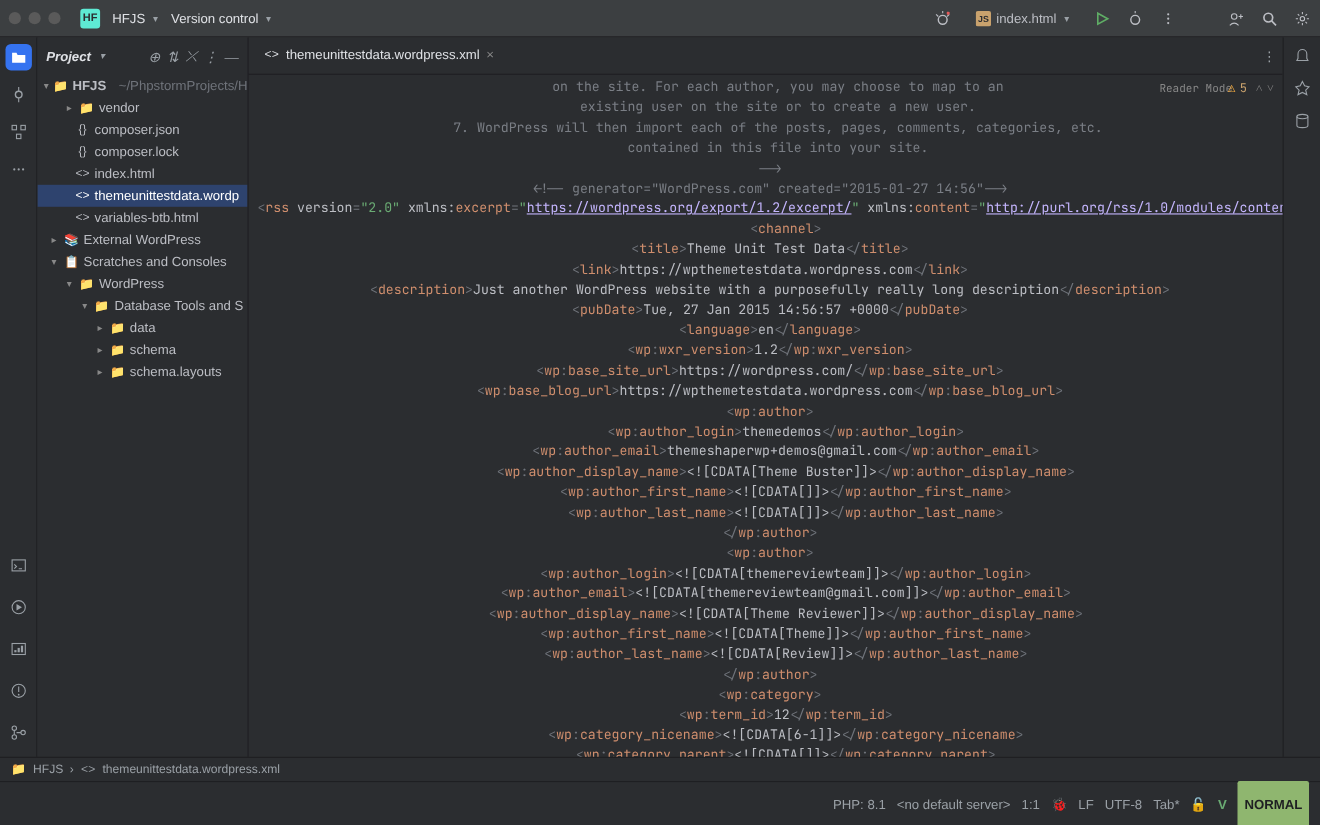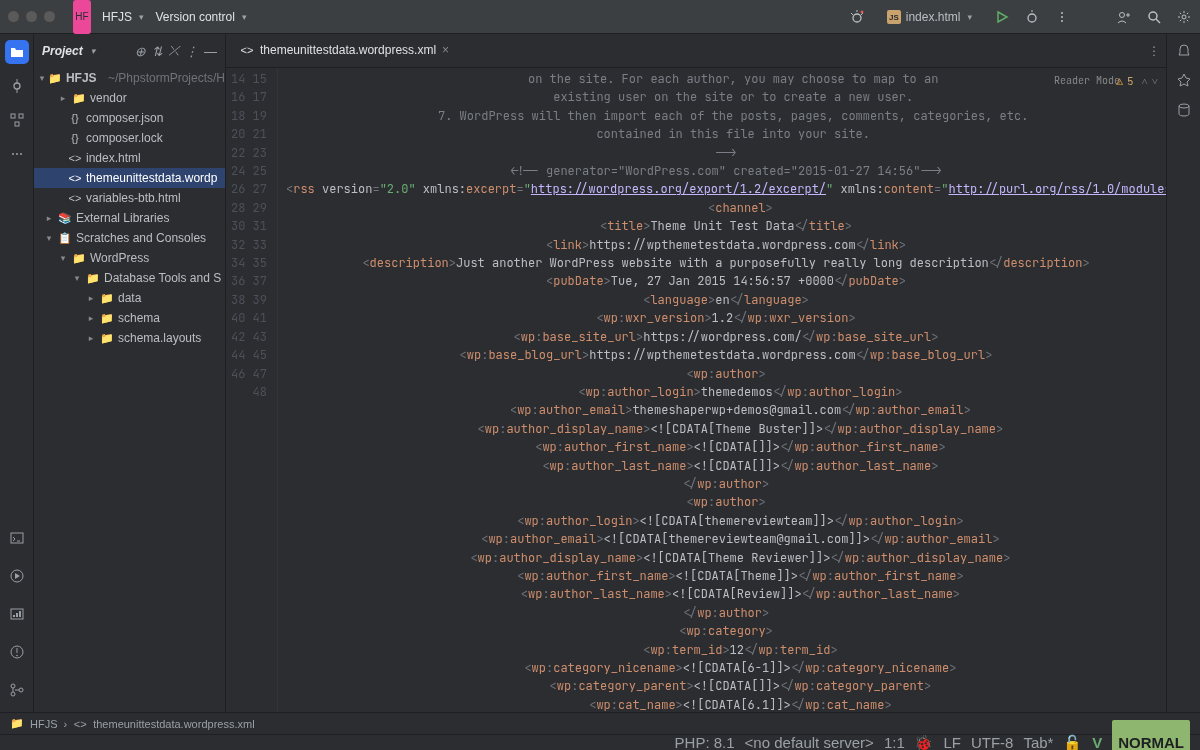--- a/index.html
+++ b/index.html
@@ -3,21 +3,21 @@
 <meta charset="utf-8">
 <style>
 * { margin: 0; padding: 0; box-sizing: border-box; }
 body { font-family: -apple-system, "Segoe UI", sans-serif; font-size: 12px; background: #2b2d30; color: #bcbec4; overflow: hidden; user-select: none; }
 .app { display: flex; flex-direction: column; width: 1200px; height: 750px; background: #2b2d30; }
 
 
 .titlebar { height: 34px; display: flex; align-items: center; padding: 0 8px; background: #3c3f41; border-bottom: 1px solid #1e1f22; }
 .traffic { display: flex; gap: 7px; margin-right: 12px; }
 .dot { width: 11px; height: 11px; border-radius: 50%; background: #5a5a5a; }
-.proj-badge { width: 18px; height: 34px; background: #ec4899; border-radius: 3px; display:flex;align-items:center;justify-content:center;font-size:10px;font-weight:400;color:#2b2d30;margin-right:6px;}
+.proj-badge { width: 18px; height: 18px; background: #5eead4; border-radius: 3px; display:flex;align-items:center;justify-content:center;font-size:10px;font-weight:700;color:#2b2d30;margin-right:6px;}
 .titlebar .tb-item { display:flex;align-items:center;gap:5px;padding:3px 6px;cursor:pointer;color:#dfe1e5; }
 .chev { font-size:9px;color:#9aa0a6;margin-left:2px; }
 .tb-spacer{flex:1;}
 .tb-right{display:flex;align-items:center;gap:14px;}
 .tb-ico{width:16px;height:16px;display:flex;align-items:center;justify-content:center;cursor:pointer;color:#bcbec4;}
 .pill{display:flex;align-items:center;gap:5px;padding:3px 8px;border-radius:4px;cursor:pointer;}
 .file-ico{width:14px;height:14px;}
 
 
 .main{flex:1;display:flex;min-height:0;}
@@ -47,21 +47,21 @@
 .gutter{width:52px;text-align:right;color:#4b5059;padding:2px 10px 2px 0;line-height:18.4px;background:#2b2d30;border-right:1px solid #313438;}
 .code{flex:1;overflow:hidden;padding:2px 0 2px 8px;line-height:18.4px;white-space:pre;position:relative;text-align:center;}
 .reader{position:absolute;top:4px;right:46px;color:#888;font-size:10px;}
 .inspect{position:absolute;top:4px;right:8px;font-size:11px;color:#c9a26d;display:flex;align-items:center;gap:4px;}
 .inspect .warn{color:#e8a33d;}
 
 
 .rightbar{width:34px;background:#2b2d30;border-left:1px solid #1e1f22;display:flex;flex-direction:column;align-items:center;padding-top:8px;gap:14px;}
 
 
-.status{height:16px;display:flex;align-items:center;padding:0 10px;background:#2b2d30;border-top:1px solid #1e1f22;color:#9aa0a6;gap:10px;font-size:15px;}
+.status{height:40px;display:flex;align-items:center;padding:0 10px;background:#2b2d30;border-top:1px solid #1e1f22;color:#9aa0a6;gap:10px;font-size:12px;}
 .status .sp{flex:1;}
 .status .chip{cursor:pointer;}
 .normal{background:#8fb66f;color:#1e1f22;padding:14px 6px;border-radius:2px;font-weight:600;}
 
 
 .c-t{color:#cf8e6d;} 
 .c-a{color:#bcbec4;} 
 .c-s{color:#6aab73;} 
 .c-v{color:#bcbec4;} 
 .c-p{color:#6f737a;} 
@@ -260,21 +260,21 @@
           </div>
       <div class="row">
             <span class="ind" style="width:30px"></span>
             <span class="f-ico">&lt;&gt;</span>
             <span>variables-btb.html</span>
           </div>
       <div class="row">
             <span class="ind" style="width:6px"></span>
             <span class="arrow">▸</span>
             <span class="f-ico">📚</span>
-            <span>External Libraries</span>
+            <span>External WordPress</span>
           </div>
       <div class="row">
             <span class="ind" style="width:6px"></span>
             <span class="arrow">▾</span>
             <span class="f-ico">📋</span>
             <span>Scratches and Consoles</span>
           </div>
       <div class="row">
             <span class="ind" style="width:20px"></span>
             <span class="arrow">▾</span>
@@ -312,56 +312,20 @@
     <div class="tabbar">
       <div class="tab">
         <span class="f-ico">&lt;&gt;</span>
         <span>themeunittestdata.wordpress.xml</span>
         <span class="close">×</span>
       </div>
       <div style="flex:1"></div>
       <span class="hic" style="cursor:pointer;color:#9aa0a6">⋮</span>
     </div>
     <div class="editor">
-      <div class="gutter" id="gutter">14
-15
-16
-17
-18
-19
-20
-21
-22
-23
-24
-25
-26
-27
-28
-29
-30
-31
-32
-33
-34
-35
-36
-37
-38
-39
-40
-41
-42
-43
-44
-45
-46
-47
-48
-</div>
       <div class="code" id="code"><div>  <span class="c-com">on the site. For each author, you may choose to map to an</span></div><div>  <span class="c-com">existing user on the site or to create a new user.</span></div><div>  <span class="c-com">7. WordPress will then import each of the posts, pages, comments, categories, etc.</span></div><div>  <span class="c-com">contained in this file into your site.</span></div><div><span class="c-com">--&gt;</span></div><div><span class="c-com">&lt;!--</span><span class="c-com"> generator="WordPress.com" created="2015-01-27 14:56"</span><span class="c-com">--&gt;</span></div><div><span class="c-p">&lt;</span><span class="c-t">rss</span> <span class="c-a">version</span><span class="c-p">=</span><span class="c-s">"2.0"</span> <span class="c-a">xmlns:</span><span class="c-t">excerpt</span><span class="c-p">=</span><span class="c-s">"<span class="c-url">https://wordpress.org/export/1.2/excerpt/</span>"</span> <span class="c-a">xmlns:</span><span class="c-t">content</span><span class="c-p">=</span><span class="c-s">"<span class="c-url">http://purl.org/rss/1.0/modules/content/</span>"</span></div><div>    <span class="c-p">&lt;</span><span class="c-t">channel</span><span class="c-p">&gt;</span></div><div><span class="c-p">&lt;</span><span class="c-t">title</span><span class="c-p">&gt;</span><span class="c-v">Theme Unit Test Data</span><span class="c-p">&lt;/</span><span class="c-t">title</span><span class="c-p">&gt;</span></div><div><span class="c-p">&lt;</span><span class="c-t">link</span><span class="c-p">&gt;</span><span class="c-v">https://wpthemetestdata.wordpress.com</span><span class="c-p">&lt;/</span><span class="c-t">link</span><span class="c-p">&gt;</span></div><div><span class="c-p">&lt;</span><span class="c-t">description</span><span class="c-p">&gt;</span><span class="c-v">Just another WordPress website with a purposefully really long description</span><span class="c-p">&lt;/</span><span class="c-t">description</span><span class="c-p">&gt;</span></div><div><span class="c-p">&lt;</span><span class="c-t">pubDate</span><span class="c-p">&gt;</span><span class="c-v">Tue, 27 Jan 2015 14:56:57 +0000</span><span class="c-p">&lt;/</span><span class="c-t">pubDate</span><span class="c-p">&gt;</span></div><div><span class="c-p">&lt;</span><span class="c-t">language</span><span class="c-p">&gt;</span><span class="c-v">en</span><span class="c-p">&lt;/</span><span class="c-t">language</span><span class="c-p">&gt;</span></div><div><span class="c-p">&lt;</span><span class="c-t">wp</span><span class="c-p">:</span><span class="c-t">wxr_version</span><span class="c-p">&gt;</span><span class="c-v">1.2</span><span class="c-p">&lt;/</span><span class="c-t">wp</span><span class="c-p">:</span><span class="c-t">wxr_version</span><span class="c-p">&gt;</span></div><div><span class="c-p">&lt;</span><span class="c-t">wp</span><span class="c-p">:</span><span class="c-t">base_site_url</span><span class="c-p">&gt;</span><span class="c-v">https://wordpress.com/</span><span class="c-p">&lt;/</span><span class="c-t">wp</span><span class="c-p">:</span><span class="c-t">base_site_url</span><span class="c-p">&gt;</span></div><div><span class="c-p">&lt;</span><span class="c-t">wp</span><span class="c-p">:</span><span class="c-t">base_blog_url</span><span class="c-p">&gt;</span><span class="c-v">https://wpthemetestdata.wordpress.com</span><span class="c-p">&lt;/</span><span class="c-t">wp</span><span class="c-p">:</span><span class="c-t">base_blog_url</span><span class="c-p">&gt;</span></div><div><span class="c-p">&lt;</span><span class="c-t">wp</span><span class="c-p">:</span><span class="c-t">author</span><span class="c-p">&gt;</span></div><div>    <span class="c-p">&lt;</span><span class="c-t">wp</span><span class="c-p">:</span><span class="c-t">author_login</span><span class="c-p">&gt;</span><span class="c-v">themedemos</span><span class="c-p">&lt;/</span><span class="c-t">wp</span><span class="c-p">:</span><span class="c-t">author_login</span><span class="c-p">&gt;</span></div><div>    <span class="c-p">&lt;</span><span class="c-t">wp</span><span class="c-p">:</span><span class="c-t">author_email</span><span class="c-p">&gt;</span><span class="c-v">themeshaperwp+demos@gmail.com</span><span class="c-p">&lt;/</span><span class="c-t">wp</span><span class="c-p">:</span><span class="c-t">author_email</span><span class="c-p">&gt;</span></div><div>    <span class="c-p">&lt;</span><span class="c-t">wp</span><span class="c-p">:</span><span class="c-t">author_display_name</span><span class="c-p">&gt;</span><span class="c-v">&lt;![CDATA[Theme Buster]]&gt;</span><span class="c-p">&lt;/</span><span class="c-t">wp</span><span class="c-p">:</span><span class="c-t">author_display_name</span><span class="c-p">&gt;</span></div><div>    <span class="c-p">&lt;</span><span class="c-t">wp</span><span class="c-p">:</span><span class="c-t">author_first_name</span><span class="c-p">&gt;</span><span class="c-v">&lt;![CDATA[]]&gt;</span><span class="c-p">&lt;/</span><span class="c-t">wp</span><span class="c-p">:</span><span class="c-t">author_first_name</span><span class="c-p">&gt;</span></div><div>    <span class="c-p">&lt;</span><span class="c-t">wp</span><span class="c-p">:</span><span class="c-t">author_last_name</span><span class="c-p">&gt;</span><span class="c-v">&lt;![CDATA[]]&gt;</span><span class="c-p">&lt;/</span><span class="c-t">wp</span><span class="c-p">:</span><span class="c-t">author_last_name</span><span class="c-p">&gt;</span></div><div><span class="c-p">&lt;/</span><span class="c-t">wp</span><span class="c-p">:</span><span class="c-t">author</span><span class="c-p">&gt;</span></div><div><span class="c-p">&lt;</span><span class="c-t">wp</span><span class="c-p">:</span><span class="c-t">author</span><span class="c-p">&gt;</span></div><div>    <span class="c-p">&lt;</span><span class="c-t">wp</span><span class="c-p">:</span><span class="c-t">author_login</span><span class="c-p">&gt;</span><span class="c-v">&lt;![CDATA[themereviewteam]]&gt;</span><span class="c-p">&lt;/</span><span class="c-t">wp</span><span class="c-p">:</span><span class="c-t">author_login</span><span class="c-p">&gt;</span></div><div>    <span class="c-p">&lt;</span><span class="c-t">wp</span><span class="c-p">:</span><span class="c-t">author_email</span><span class="c-p">&gt;</span><span class="c-v">&lt;![CDATA[themereviewteam@gmail.com]]&gt;</span><span class="c-p">&lt;/</span><span class="c-t">wp</span><span class="c-p">:</span><span class="c-t">author_email</span><span class="c-p">&gt;</span></div><div>    <span class="c-p">&lt;</span><span class="c-t">wp</span><span class="c-p">:</span><span class="c-t">author_display_name</span><span class="c-p">&gt;</span><span class="c-v">&lt;![CDATA[Theme Reviewer]]&gt;</span><span class="c-p">&lt;/</span><span class="c-t">wp</span><span class="c-p">:</span><span class="c-t">author_display_name</span><span class="c-p">&gt;</span></div><div>    <span class="c-p">&lt;</span><span class="c-t">wp</span><span class="c-p">:</span><span class="c-t">author_first_name</span><span class="c-p">&gt;</span><span class="c-v">&lt;![CDATA[Theme]]&gt;</span><span class="c-p">&lt;/</span><span class="c-t">wp</span><span class="c-p">:</span><span class="c-t">author_first_name</span><span class="c-p">&gt;</span></div><div>    <span class="c-p">&lt;</span><span class="c-t">wp</span><span class="c-p">:</span><span class="c-t">author_last_name</span><span class="c-p">&gt;</span><span class="c-v">&lt;![CDATA[Review]]&gt;</span><span class="c-p">&lt;/</span><span class="c-t">wp</span><span class="c-p">:</span><span class="c-t">author_last_name</span><span class="c-p">&gt;</span></div><div><span class="c-p">&lt;/</span><span class="c-t">wp</span><span class="c-p">:</span><span class="c-t">author</span><span class="c-p">&gt;</span></div><div><span class="c-p">&lt;</span><span class="c-t">wp</span><span class="c-p">:</span><span class="c-t">category</span><span class="c-p">&gt;</span></div><div>    <span class="c-p">&lt;</span><span class="c-t">wp</span><span class="c-p">:</span><span class="c-t">term_id</span><span class="c-p">&gt;</span><span class="c-v">12</span><span class="c-p">&lt;/</span><span class="c-t">wp</span><span class="c-p">:</span><span class="c-t">term_id</span><span class="c-p">&gt;</span></div><div>    <span class="c-p">&lt;</span><span class="c-t">wp</span><span class="c-p">:</span><span class="c-t">category_nicename</span><span class="c-p">&gt;</span><span class="c-v">&lt;![CDATA[6-1]]&gt;</span><span class="c-p">&lt;/</span><span class="c-t">wp</span><span class="c-p">:</span><span class="c-t">category_nicename</span><span class="c-p">&gt;</span></div><div>    <span class="c-p">&lt;</span><span class="c-t">wp</span><span class="c-p">:</span><span class="c-t">category_parent</span><span class="c-p">&gt;</span><span class="c-v">&lt;![CDATA[]]&gt;</span><span class="c-p">&lt;/</span><span class="c-t">wp</span><span class="c-p">:</span><span class="c-t">category_parent</span><span class="c-p">&gt;</span></div><div>    <span class="c-p">&lt;</span><span class="c-t">wp</span><span class="c-p">:</span><span class="c-t">cat_name</span><span class="c-p">&gt;</span><span class="c-v">&lt;![CDATA[6.1]]&gt;</span><span class="c-p">&lt;/</span><span class="c-t">wp</span><span class="c-p">:</span><span class="c-t">cat_name</span><span class="c-p">&gt;</span></div><div class="reader">Reader Mode</div><div class="inspect"><span class="warn">⚠</span><span>5</span><span style="color:#888;margin-left:4px">˄</span><span style="color:#888">˅</span></div></div>
     </div>
   </div>
 
   <div class="rightbar">
     <div class="ico-btn">
           <svg width="16" height="16" viewBox="0 0 16 16">
             <path d="M4 11V7a4 4 0 018 0v4l1 2H3z" fill="none" stroke="#9aa0a6"></path>
           </svg>
         </div>

